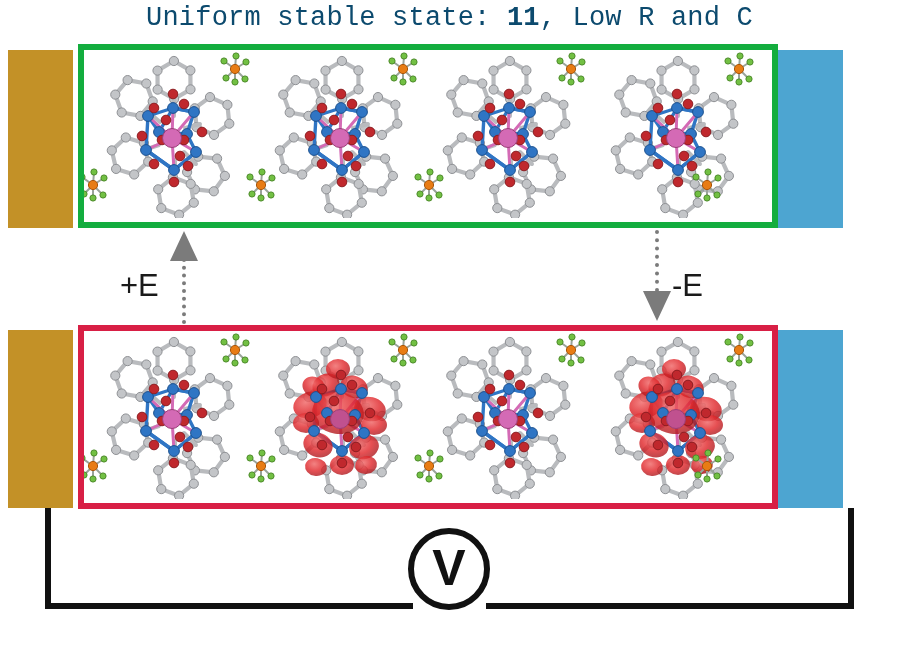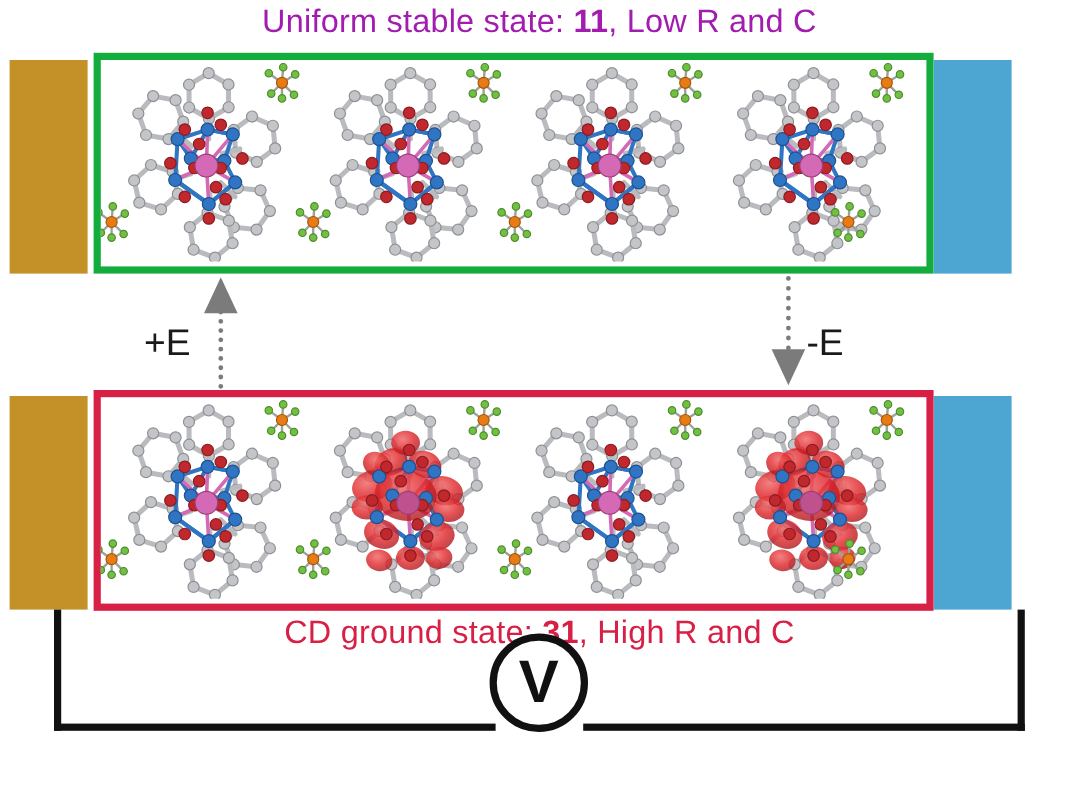--- a/index.html
+++ b/index.html
@@ -15,21 +15,21 @@
   
   .caption{
     position:absolute;
     width:899px;
     text-align:center;
     font-size:27px;
     letter-spacing:.2px;
     white-space:nowrap;
   }
   .caption .b{font-weight:bold;}
-  #caption-top{top:3px;color:#a21caf;}
+  #caption-top{top:3px;color:#0c4a6e;font-family:Liberation Mono, monospace;}
   #caption-bottom{top:512px;color:#d81f45;}
 
   
   .electrode{position:absolute;}
   #electrode-left-top{left:8px;top:50px;width:65px;height:178px;background:#c39127;}
   #electrode-right-top{left:778px;top:50px;width:65px;height:178px;background:#4da5d1;}
   #electrode-left-bottom{left:8px;top:330px;width:65px;height:178px;background:#c39127;}
   #electrode-right-bottom{left:778px;top:330px;width:65px;height:178px;background:#4da5d1;}
 
   
@@ -1466,23 +1466,20 @@
               <circle cx="27.0" cy="27.0" r="3.1" fill="#72c043" stroke="#4e8c2c" stroke-width="1"></circle>
               <circle cx="18.0" cy="4.0" r="3.1" fill="#72c043" stroke="#4e8c2c" stroke-width="1"></circle>
               <circle cx="17.0" cy="30.0" r="3.1" fill="#72c043" stroke="#4e8c2c" stroke-width="1"></circle>
               <circle cx="17.0" cy="17.0" r="4.6" fill="#e87c14" stroke="#a95509" stroke-width="1"></circle>
             </svg>
           </div>
         </div>
     </div>
   </div>
 
-  <div class="caption" id="caption-bottom">
-    <span>CD ground state: </span><span class="b">31</span><span>, High R and C</span>
-  </div>
 
   <div class="wire" id="wire-left-v"></div>
   <div class="wire" id="wire-left-h"></div>
   <div class="wire" id="wire-right-v"></div>
   <div class="wire" id="wire-right-h"></div>
 
   <div id="voltmeter">
     <span id="voltmeter-label">V</span>
   </div>
 

